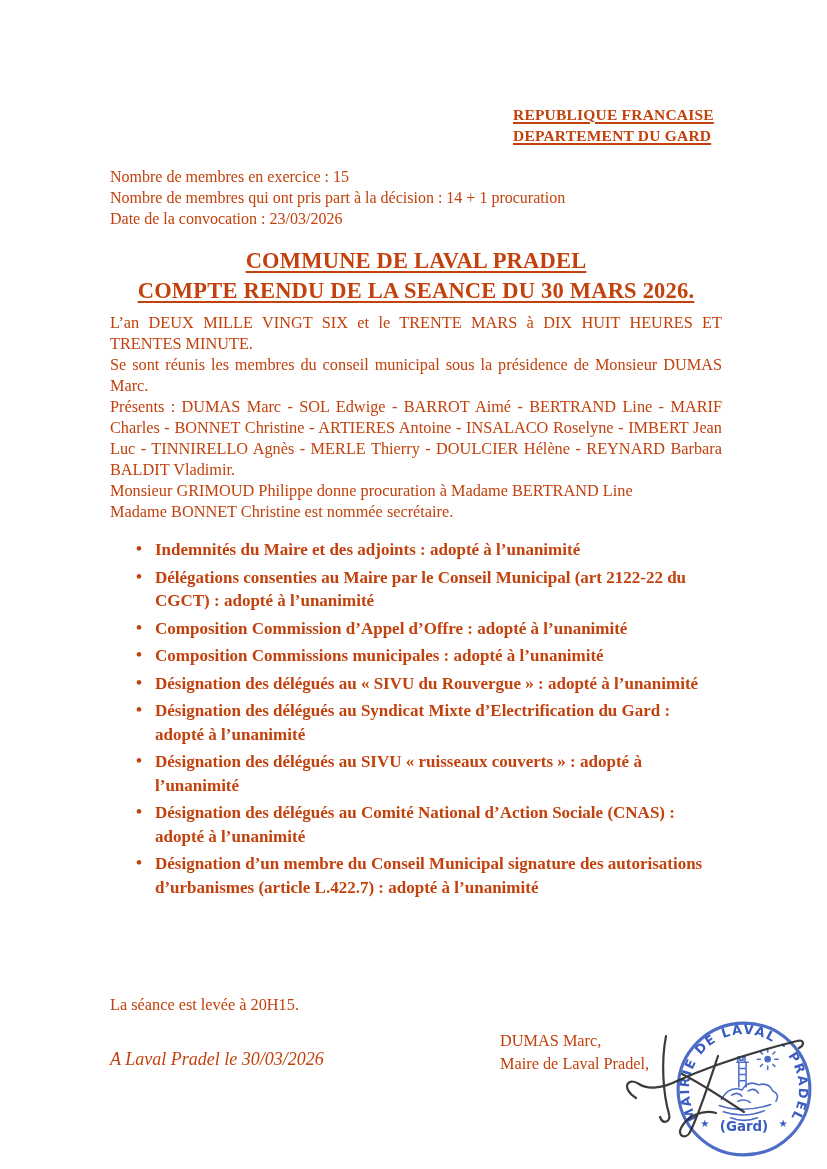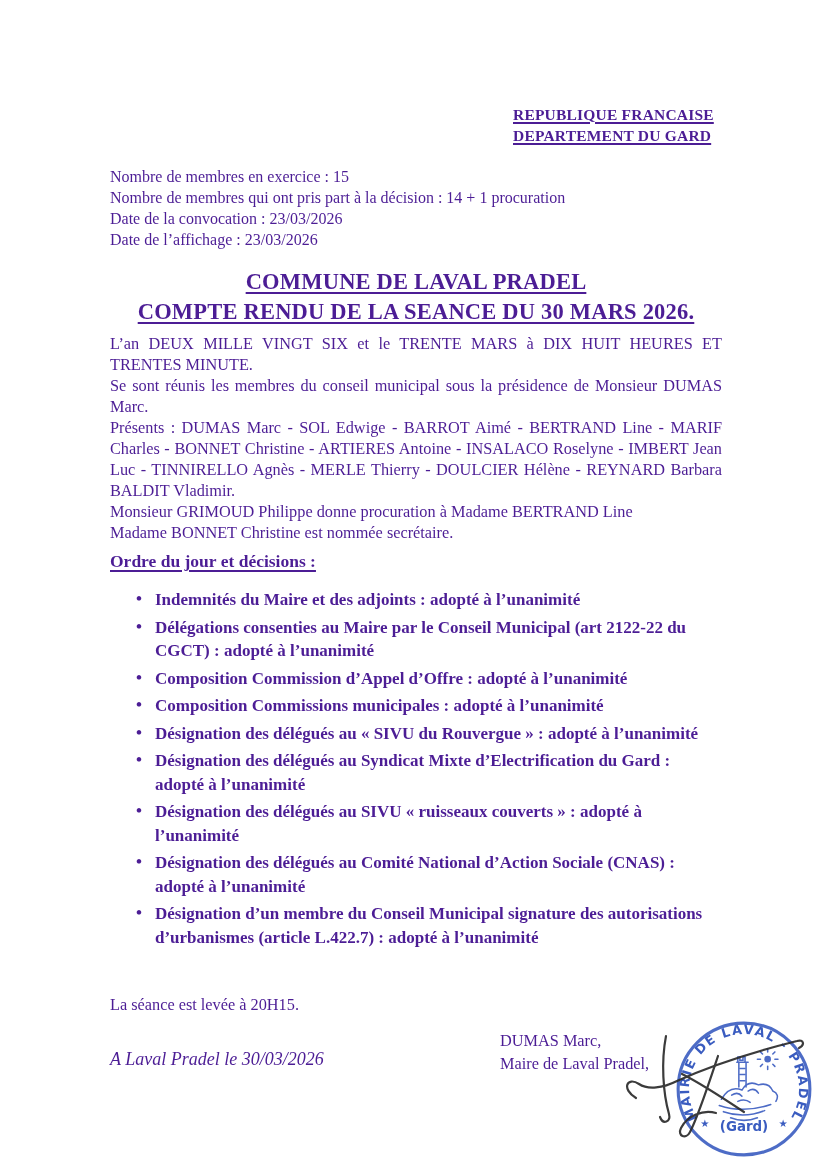--- a/index.html
+++ b/index.html
@@ -2,21 +2,21 @@
 <html lang="fr"><head>
 <meta charset="utf-8">
 <style>
   html,body{margin:0;padding:0;background:#e8e8e8;}
   .page{
     position:relative;
     width:827px;height:1169px;
     margin:0 auto;
     background:#ffffff;
     font-family:"Liberation Serif","DejaVu Serif",serif;
-    color:#4c1d95;
+    color:#c2410c;
     overflow:hidden;
   }
   .content{position:absolute;left:110px;top:104px;width:612px;}
 
   .org-block{margin-left:403px;font-weight:bold;font-size:15.5px;line-height:21px;letter-spacing:.2px;}
   .org-block div{text-decoration:underline;text-decoration-thickness:1.5px;text-underline-offset:2px;white-space:nowrap;}
 
   .meta{margin-top:20px;font-size:16px;line-height:21px;}
 
   .doc-title{margin-top:17px;text-align:center;font-weight:bold;font-size:22.5px;line-height:30px;letter-spacing:.2px;}
@@ -50,39 +50,35 @@
 
     <div class="org-block">
       <div>REPUBLIQUE FRANCAISE</div>
       <div>DEPARTEMENT DU GARD</div>
     </div>
 
     <div class="meta">
       <div>Nombre de membres en exercice : 15</div>
       <div>Nombre de membres qui ont pris part à la décision : 14 + 1 procuration</div>
       <div>Date de la convocation : 23/03/2026</div>
-      <div>Date de l’affichage : 23/03/2026</div>
     </div>
 
     <div class="doc-title">
       <div>COMMUNE DE LAVAL PRADEL</div>
       <div>COMPTE RENDU DE LA SEANCE DU 30 MARS 2026.</div>
     </div>
 
     <div class="body-text">
       <p>L’an DEUX MILLE VINGT SIX et le TRENTE MARS à DIX HUIT HEURES ET TRENTES MINUTE.</p>
       <p>Se sont réunis les membres du conseil municipal sous la présidence de Monsieur DUMAS Marc.</p>
       <p>Présents : DUMAS Marc - SOL Edwige - BARROT Aimé - BERTRAND Line - MARIF Charles - BONNET Christine - ARTIERES Antoine - INSALACO Roselyne - IMBERT Jean Luc - TINNIRELLO Agnès - MERLE Thierry - DOULCIER Hélène - REYNARD Barbara BALDIT Vladimir.</p>
       <p>Monsieur GRIMOUD Philippe donne procuration à Madame BERTRAND Line</p>
       <p>Madame BONNET Christine est nommée secrétaire.</p>
     </div>
 
-    <div class="agenda-heading">
-      <span>Ordre du jour et décisions :</span>
-    </div>
 
     <ul class="agenda">
       <li>
         <span class="bullet">•</span>
         <span>Indemnités du Maire et des adjoints : adopté à l’unanimité</span>
       </li>
       <li>
         <span class="bullet">•</span>
         <span>Délégations consenties au Maire par le Conseil Municipal (art 2122-22 du CGCT) : adopté à l’unanimité</span>
       </li>

